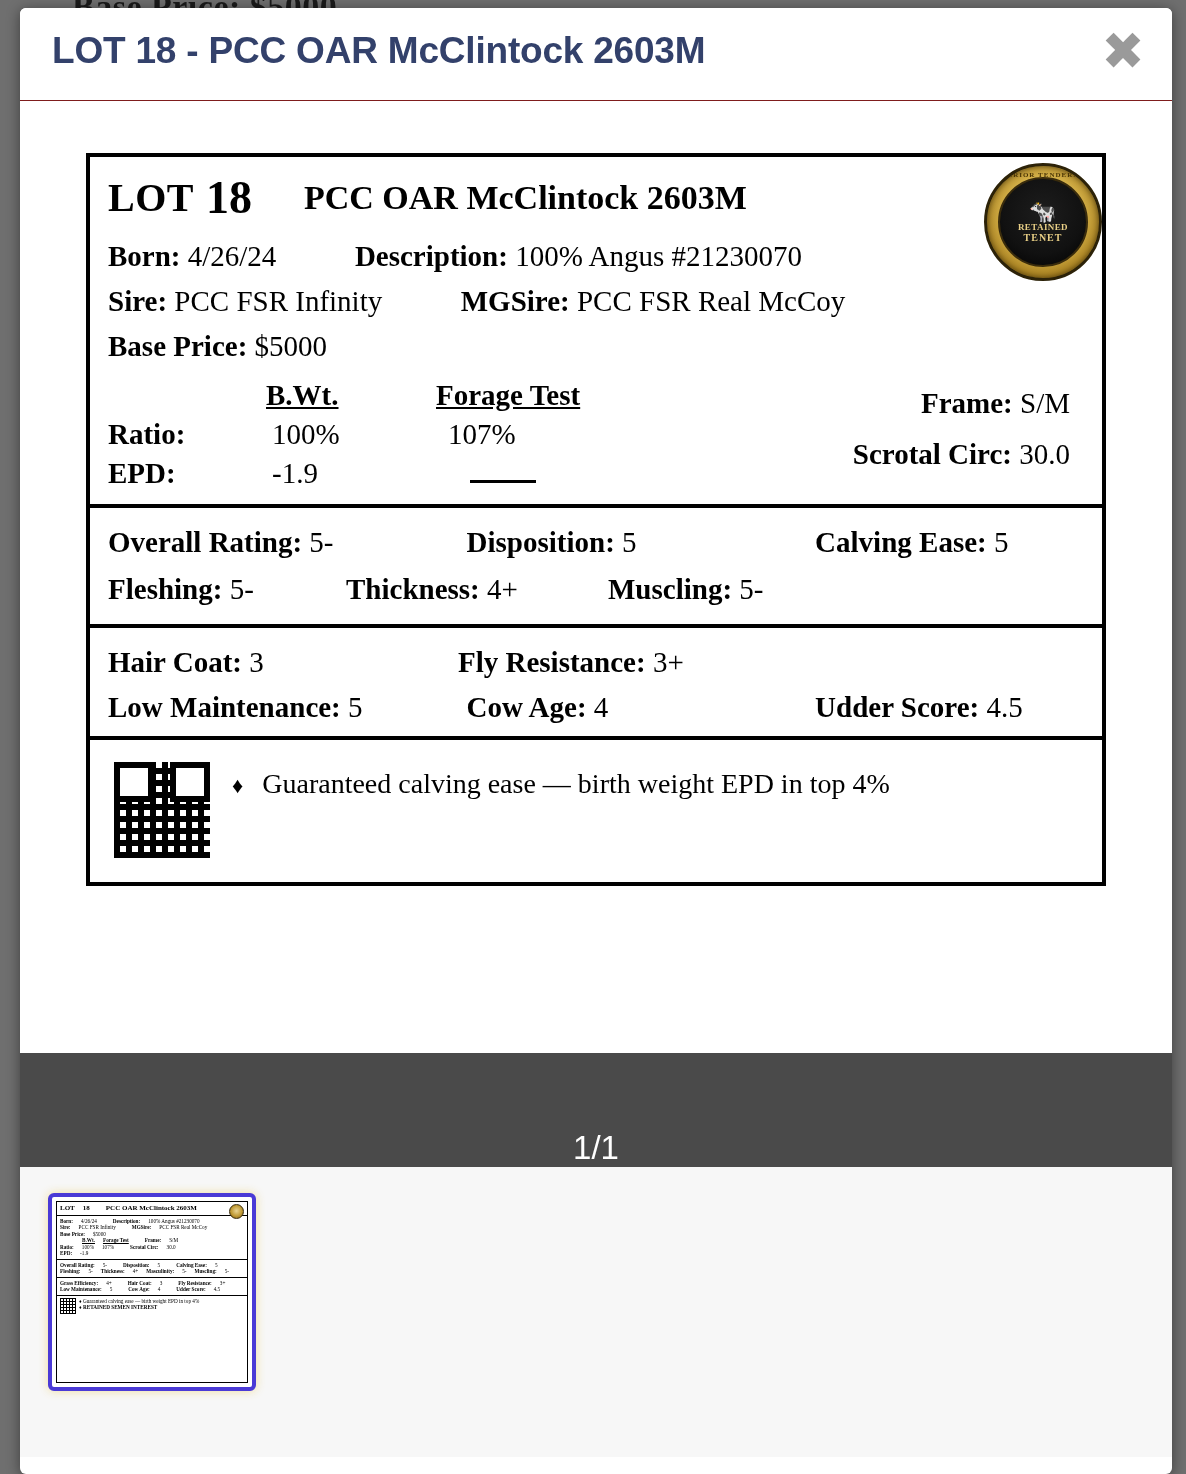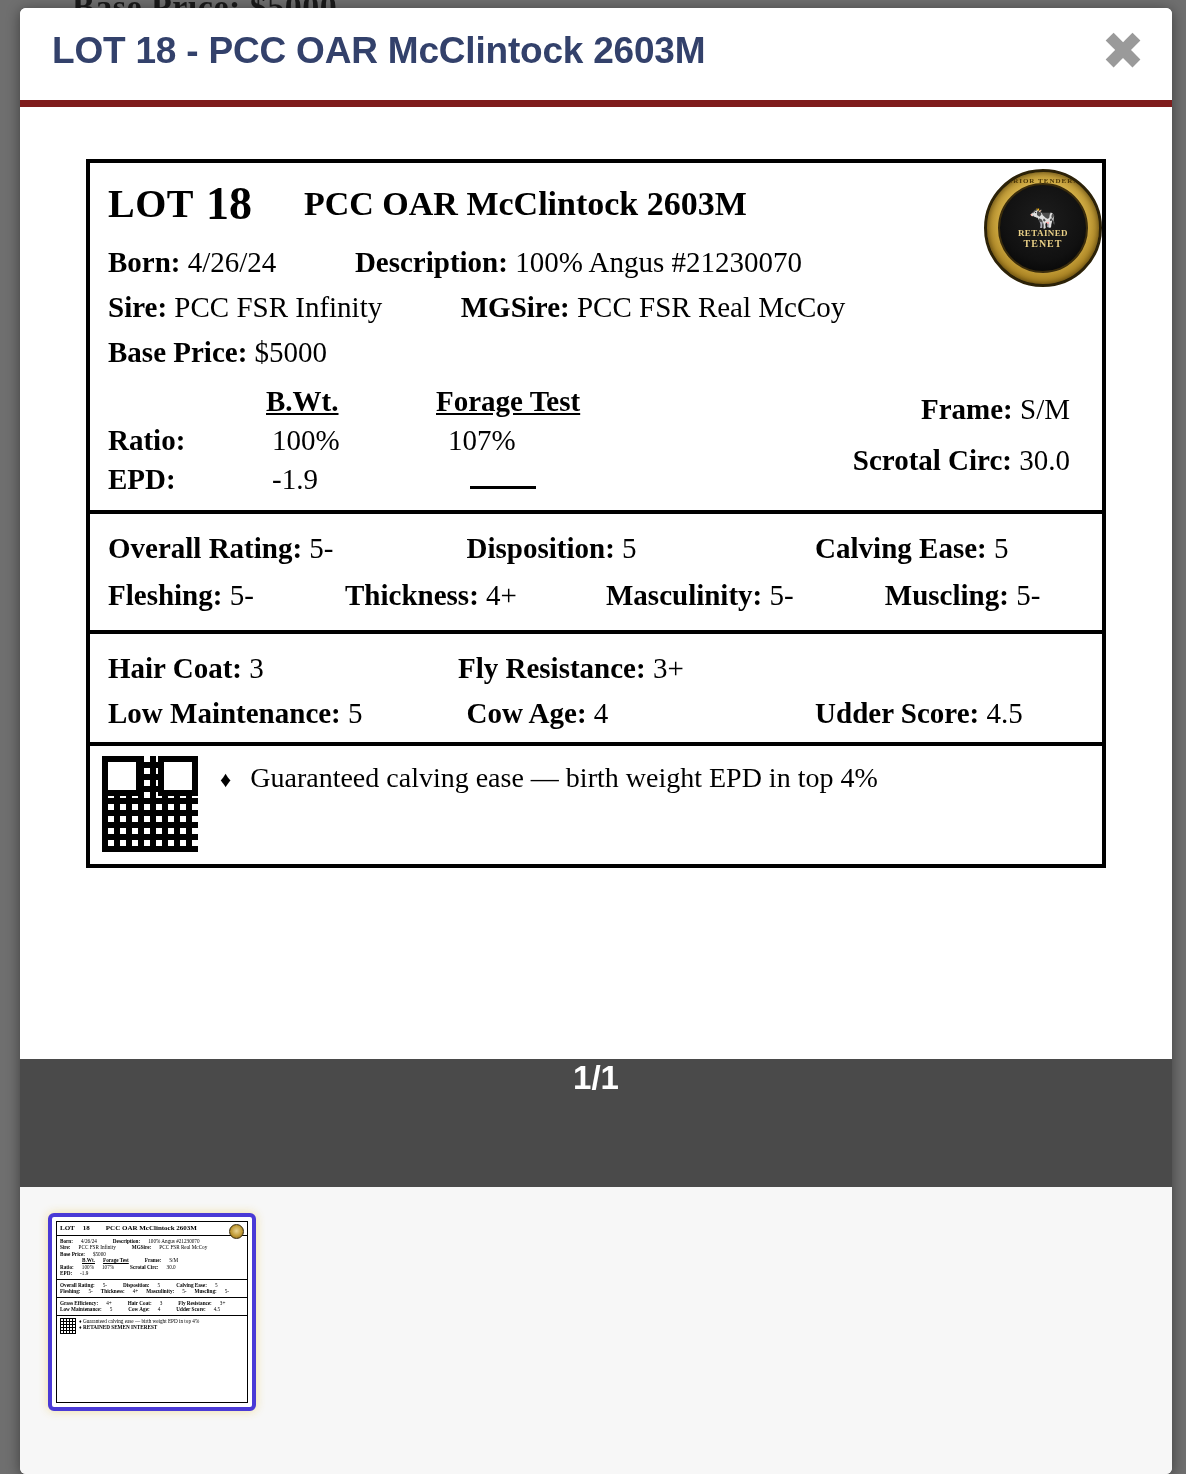--- a/index.html
+++ b/index.html
@@ -33,21 +33,21 @@
     width: 1152px;
     height: 1466px;
     background: #ffffff;
     border-radius: 6px;
     box-shadow: 0 2px 14px rgba(0,0,0,0.45);
     overflow: hidden;
   }
   .modal-header {
     position: relative;
     height: 92px;
-    border-bottom: 7px solid #7f1d1d;
+    border-bottom: 1px solid #7f1d1d;
     background: #ffffff;
   }
   .modal-title {
     position: absolute;
     left: 32px;
     top: 22px;
     font-size: 37px;
     font-weight: bold;
     color: #33416b;
     letter-spacing: -0.2px;
@@ -197,26 +197,26 @@
   .qr::after { top:0; right:0; }
   .bullet-list { margin-left: 22px; font-size: 28px; }
   .bullet-list div { margin: 6px 0; }
   .b-dot { font-size: 22px; margin-right: 12px; }
   .bold-line { font-weight: bold; }
 
   
   .pager {
     background: #4a4a4a;
     color: #fff;
-    height: 128px;
+    height: 114px;
     display: flex;
-    align-items: flex-start;
+    align-items: flex-end;
     justify-content: center;
     font-size: 33px;
-    font-weight: bold;
+    font-weight: normal;
   }
   .thumbs {
     background: #f7f7f7;
     height: 290px;
     padding: 26px 28px;
     box-sizing: border-box;
   }
   .thumb {
     width: 208px;
     height: 198px;
@@ -358,24 +358,20 @@
           </div>
           <div class="grid4">
             <div class="h-a">
               <span class="lbl">Fleshing:</span>
               <span class="val">5-</span>
             </div>
             <div class="h-b">
               <span class="lbl">Thickness:</span>
               <span class="val">4+</span>
             </div>
-            <div class="h-c">
-              <span class="lbl">Masculinity:</span>
-              <span class="val">5-</span>
-            </div>
             <div class="h-d">
               <span class="lbl">Muscling:</span>
               <span class="val">5-</span>
             </div>
           </div>
         </div>
 
         <div class="sec">
           <div class="grid3">
             <div class="g-b">
@@ -396,21 +392,21 @@
               <span class="lbl">Cow Age:</span>
               <span class="val">4</span>
             </div>
             <div class="g-c">
               <span class="lbl">Udder Score:</span>
               <span class="val">4.5</span>
             </div>
           </div>
         </div>
 
-        <div class="sec" style="padding:0;">
+        <div class="sec" style="padding:12px;">
           <div class="bullets">
             <div class="qr"></div>
             <div class="bullet-list">
               <div>
                 <span class="b-dot">♦</span>
                 <span>Guaranteed calving ease — birth weight EPD in top 4%</span>
               </div>
             </div>
           </div>
         </div>

